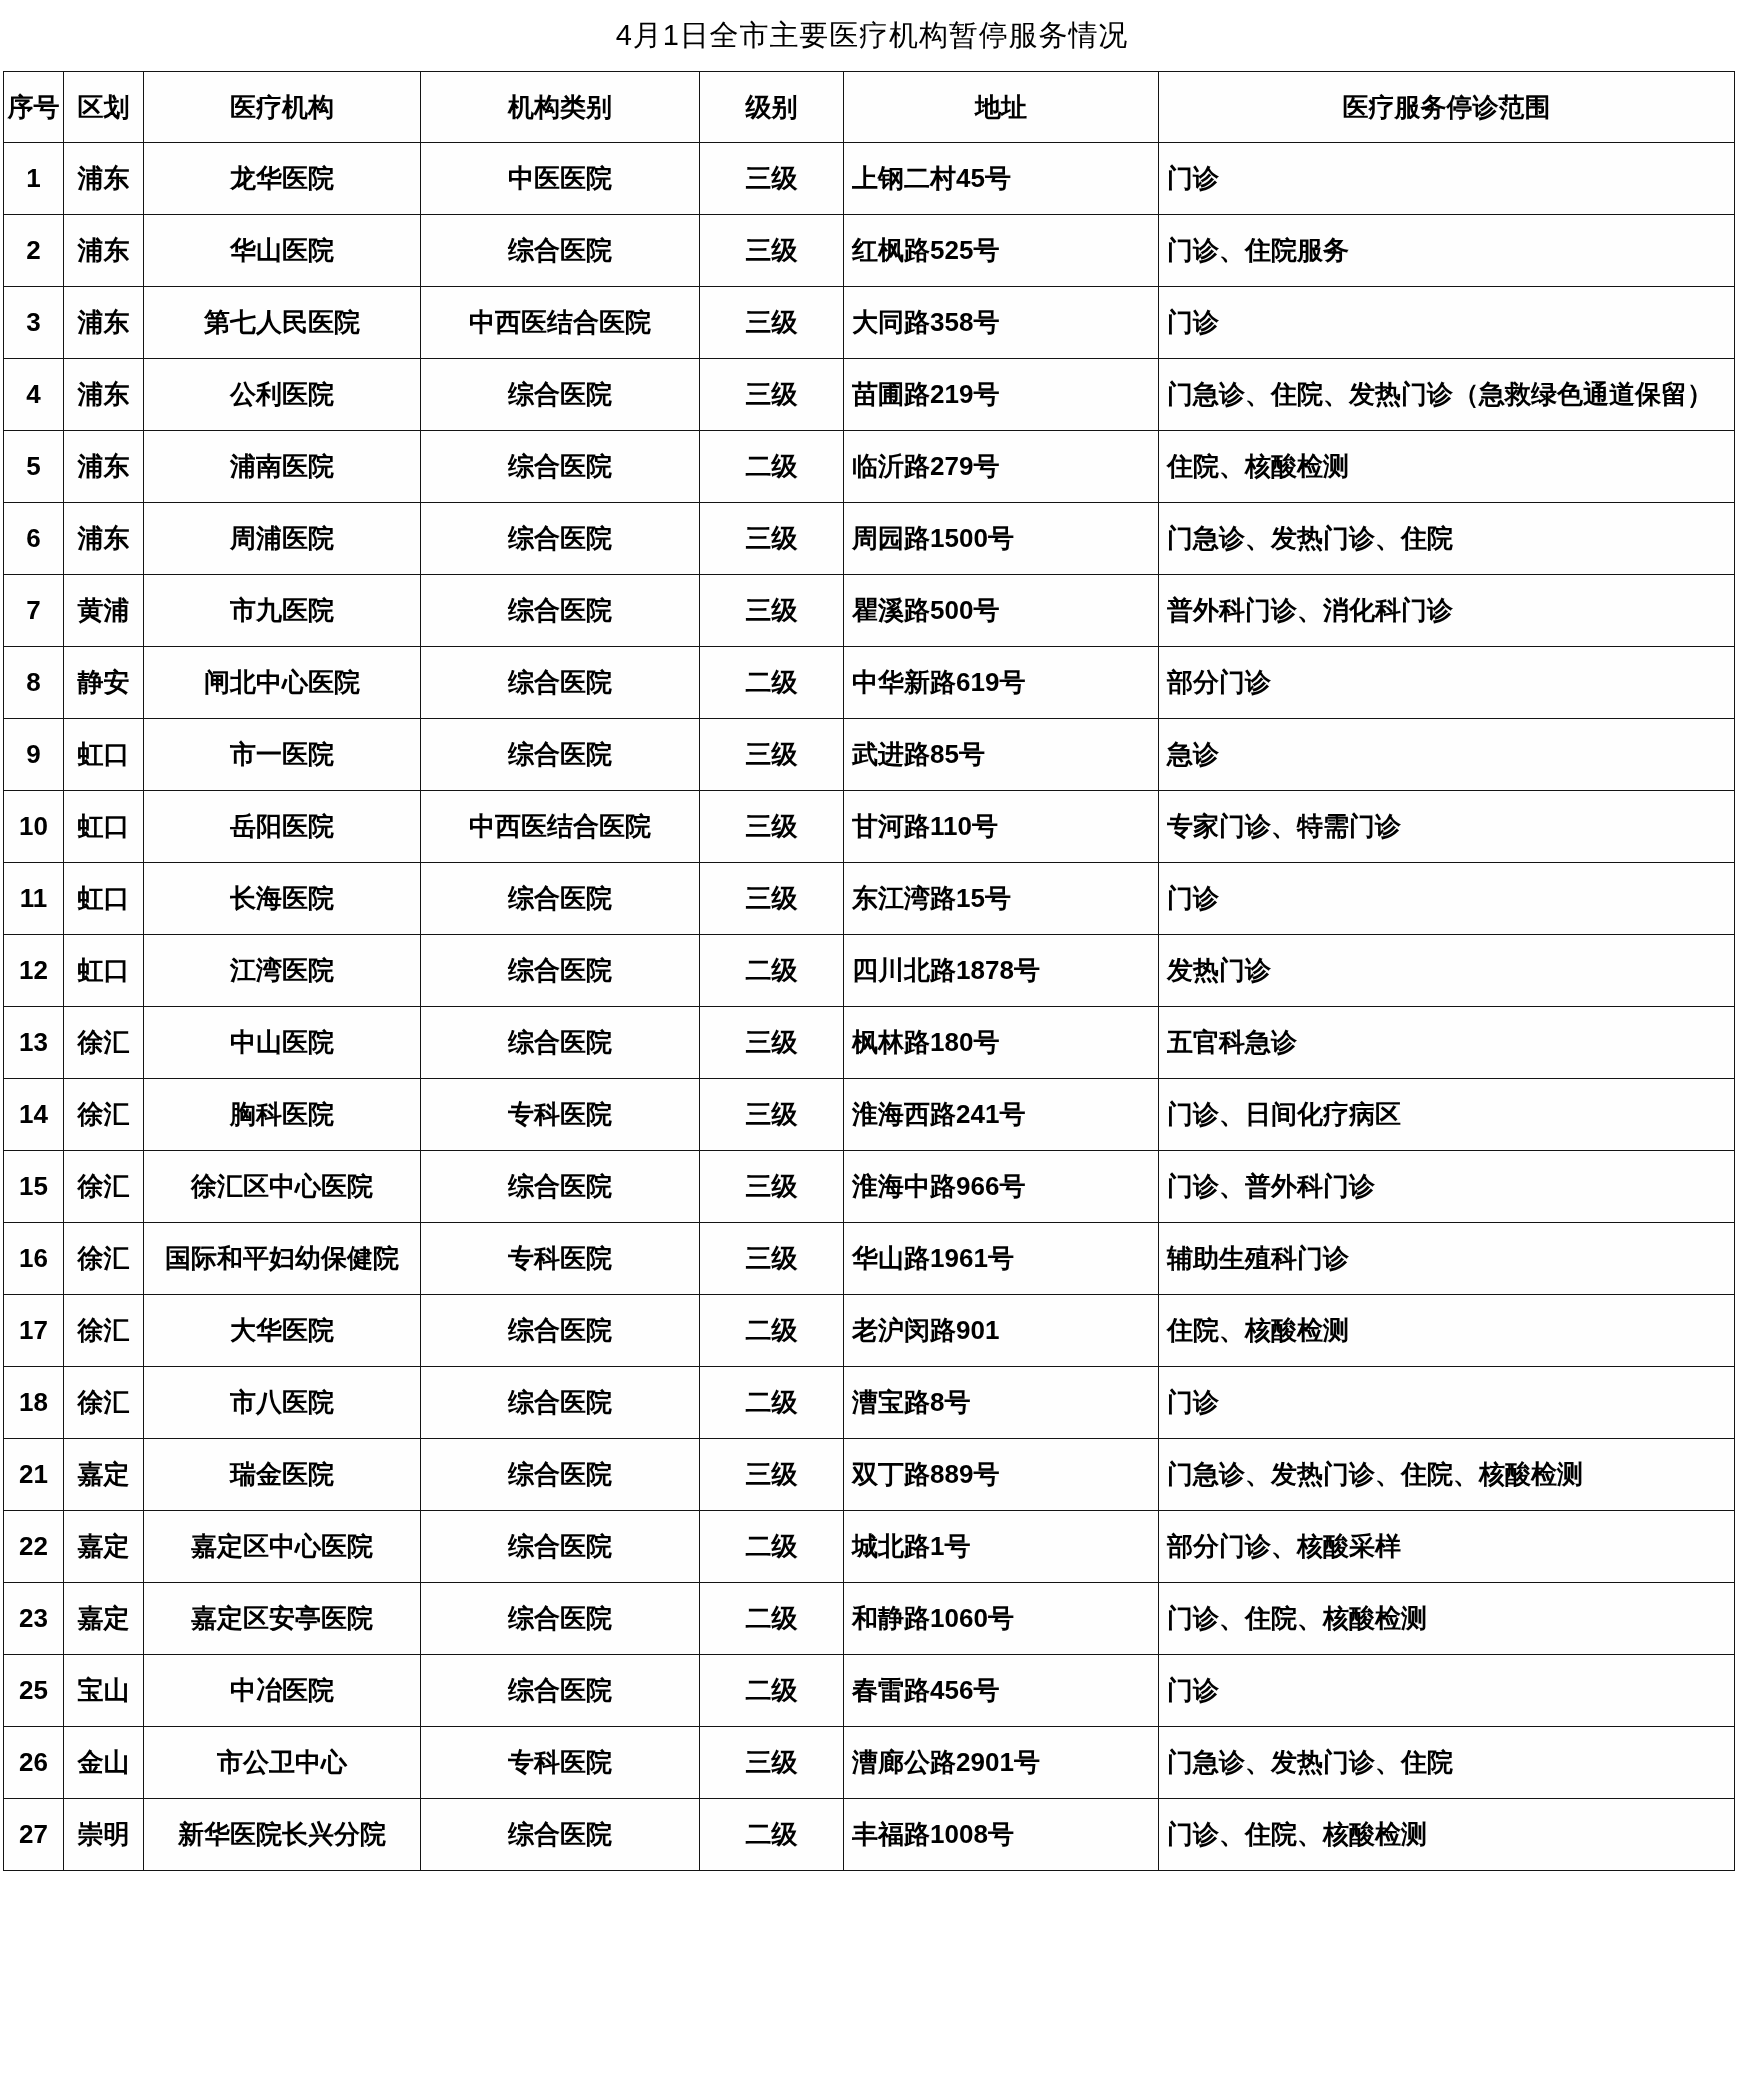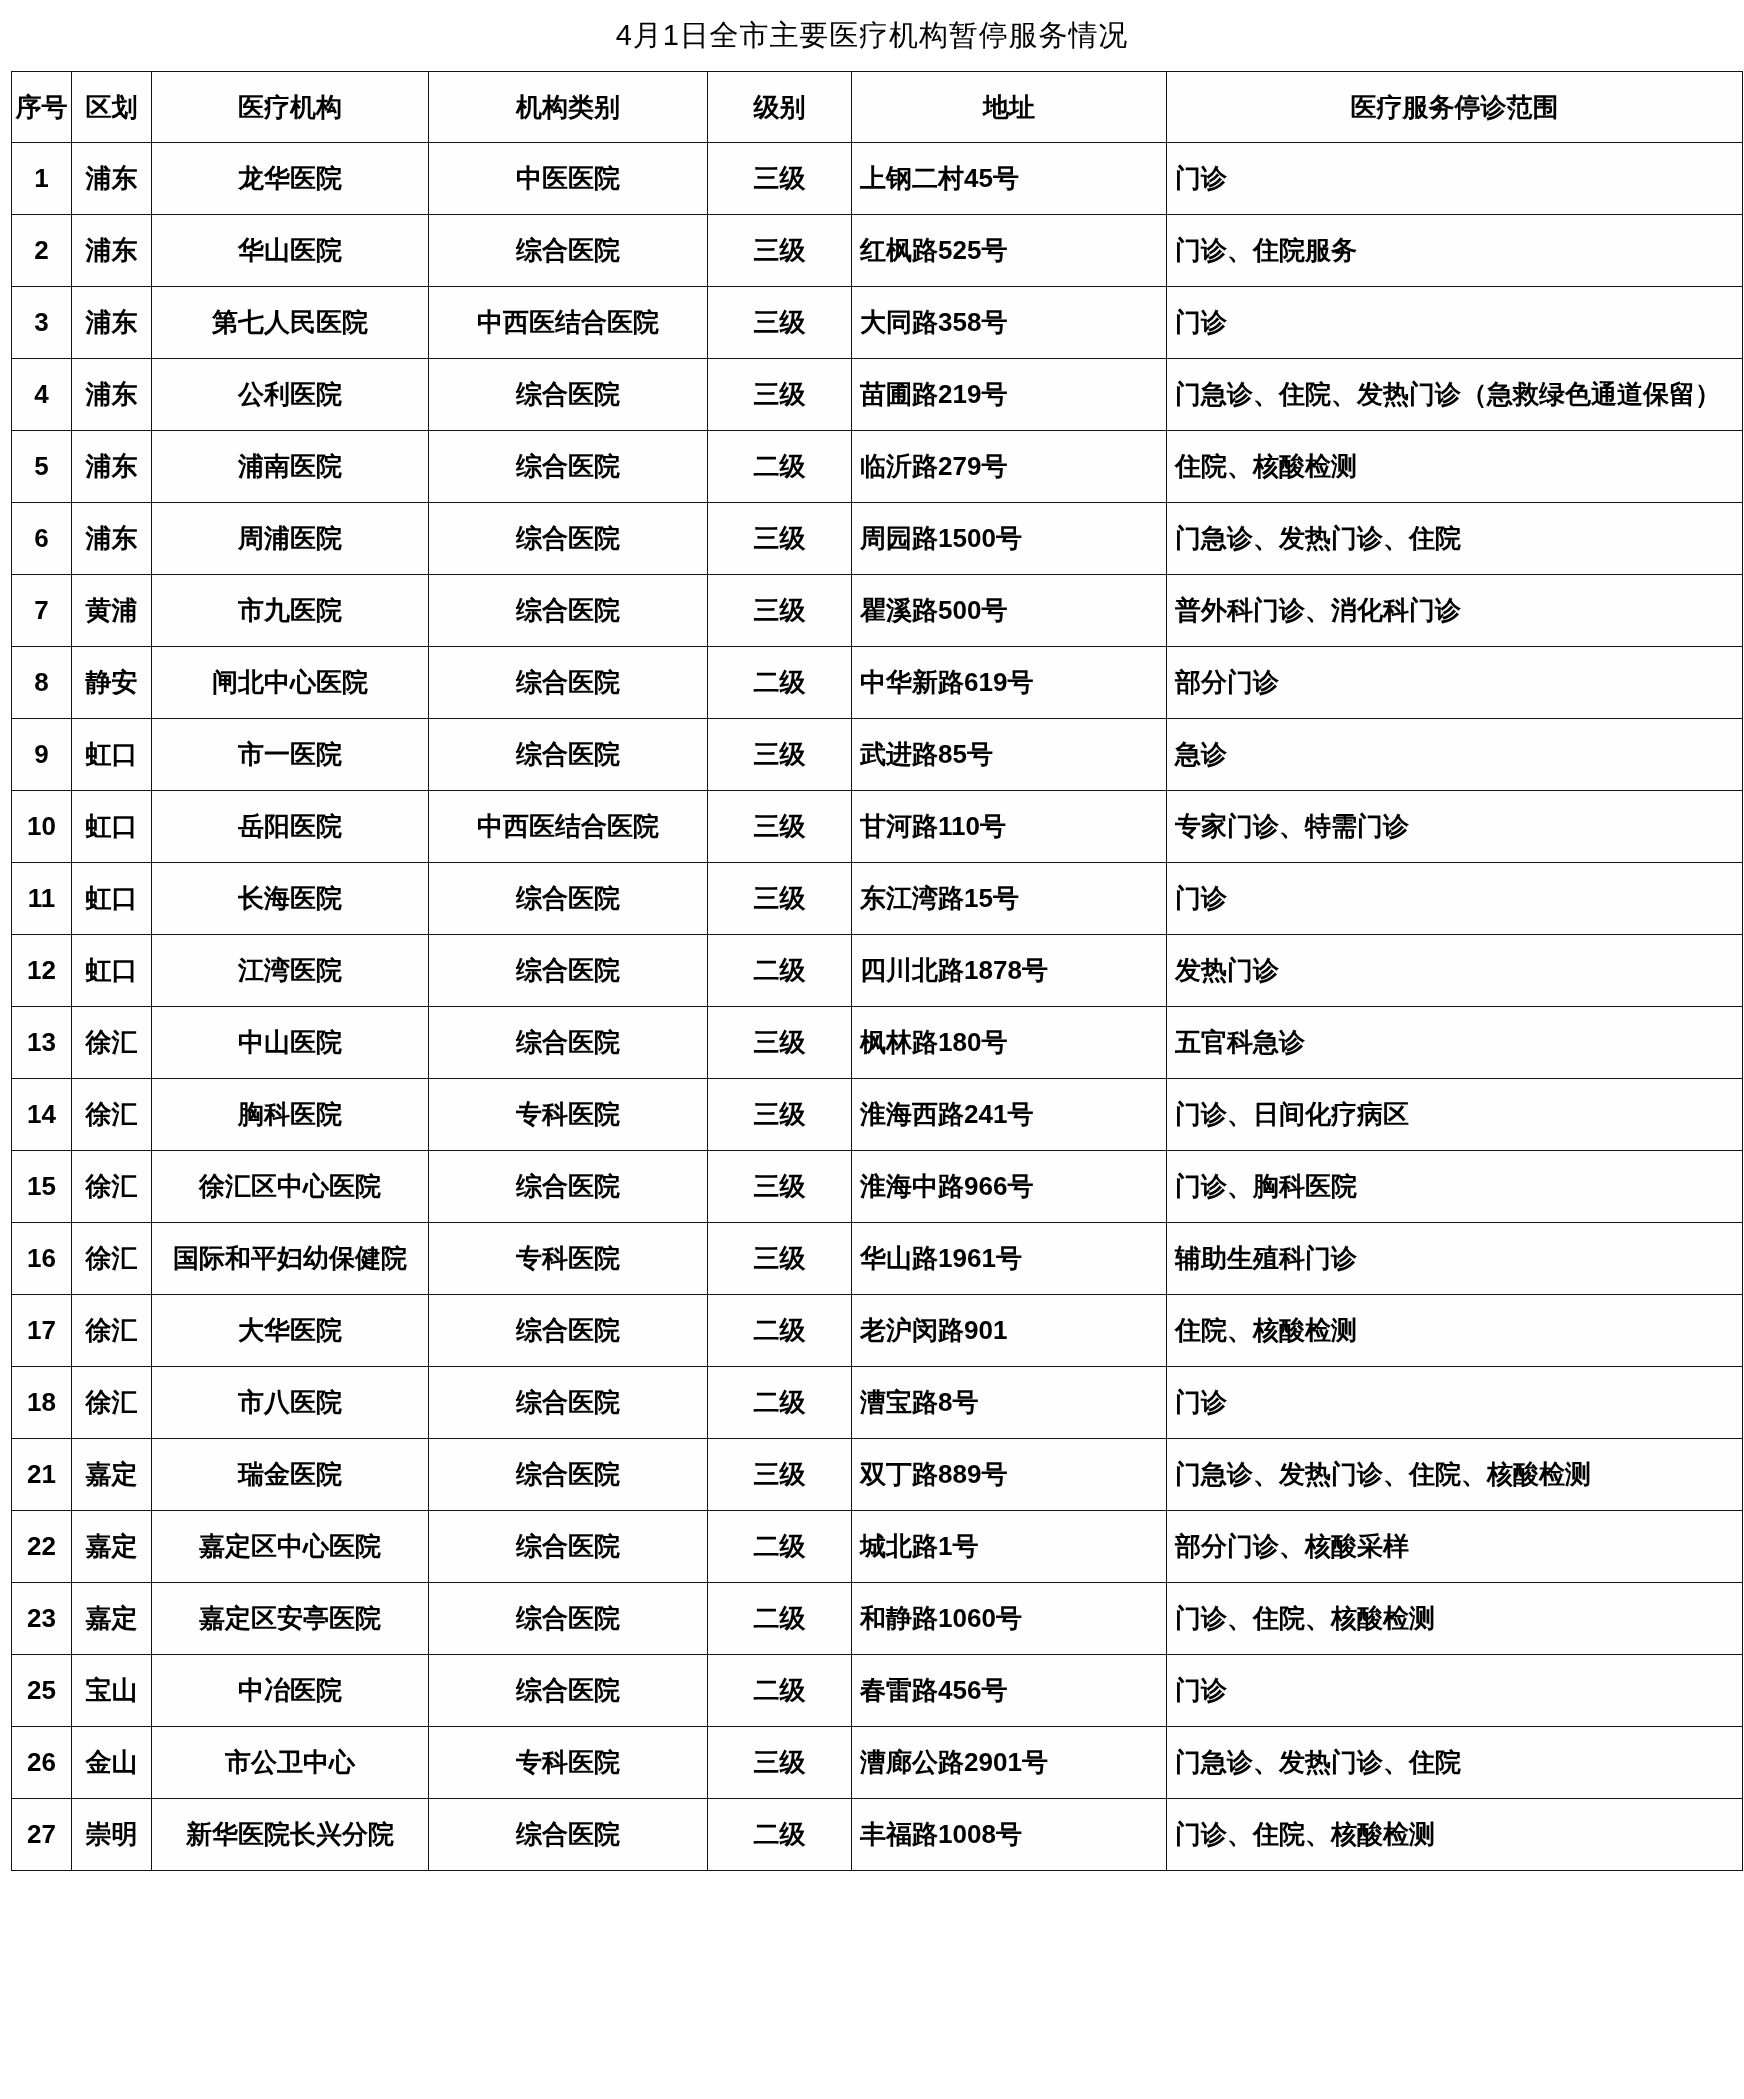--- a/index.html
+++ b/index.html
@@ -18,21 +18,21 @@
     align-items: center;
     justify-content: center;
     font-size: 29px;
     font-weight: normal;
     letter-spacing: 0.9px;
   }
   table.grid {
     border-collapse: collapse;
     table-layout: fixed;
     width: 1730px;
-    margin-left: 11px;
+    margin-left: 3px;
   }
   table.grid th, table.grid td {
     border: 1.8px solid #141414;
     font-size: 26px;
     font-weight: bold;
     padding: 0;
     text-align: center;
     overflow: hidden;
     white-space: nowrap;
     background: #fefefe;
@@ -204,21 +204,21 @@
           <td class="col-addr">淮海西路241号</td>
           <td class="col-scope">门诊、日间化疗病区</td>
         </tr>
         <tr>
           <td class="col-num">15</td>
           <td class="col-district">徐汇</td>
           <td class="col-institution">徐汇区中心医院</td>
           <td class="col-type">综合医院</td>
           <td class="col-level">三级</td>
           <td class="col-addr">淮海中路966号</td>
-          <td class="col-scope">门诊、胸科医院</td>
+          <td class="col-scope">门诊、普外科门诊</td>
         </tr>
         <tr>
           <td class="col-num">16</td>
           <td class="col-district">徐汇</td>
           <td class="col-institution">国际和平妇幼保健院</td>
           <td class="col-type">专科医院</td>
           <td class="col-level">三级</td>
           <td class="col-addr">华山路1961号</td>
           <td class="col-scope">辅助生殖科门诊</td>
         </tr>

